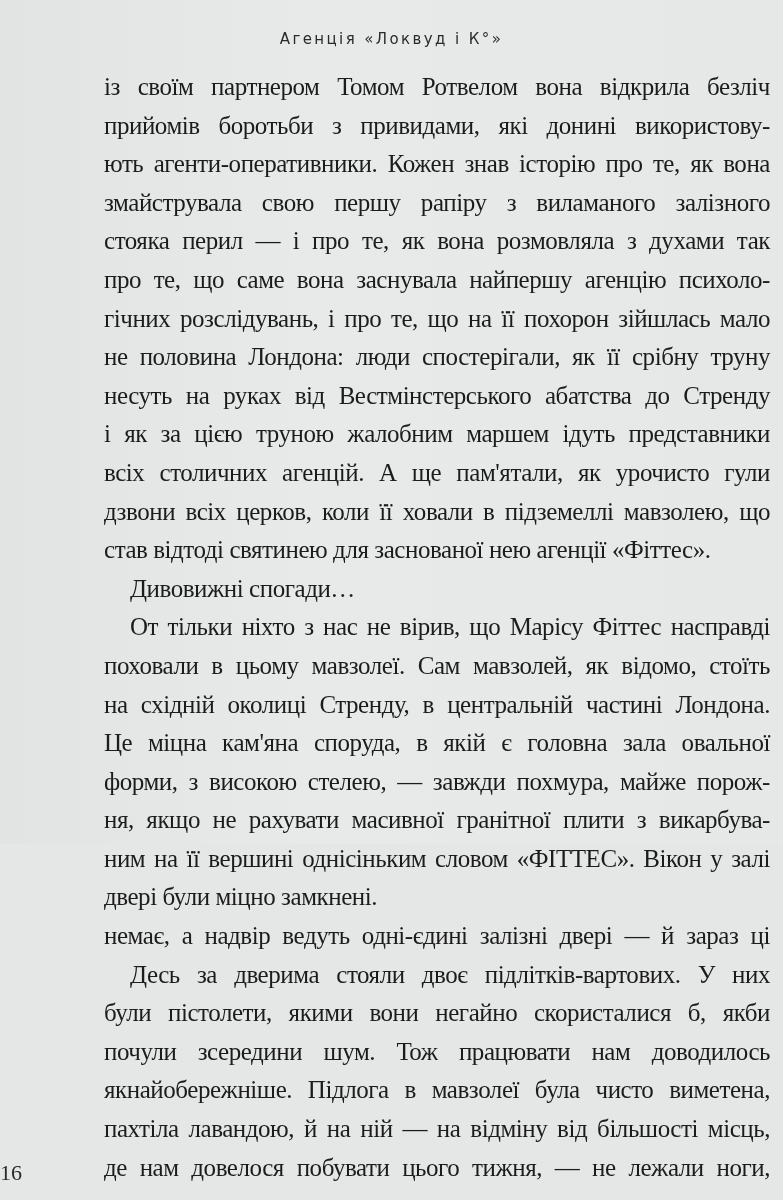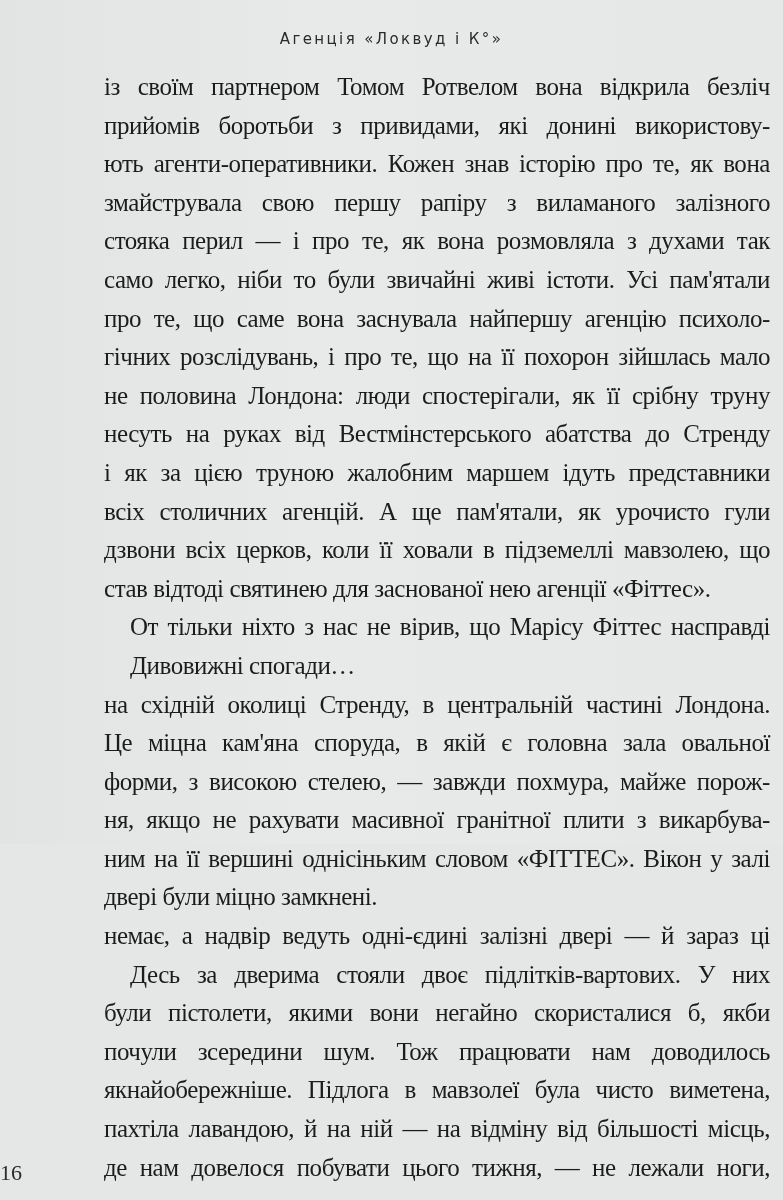--- a/index.html
+++ b/index.html
@@ -43,31 +43,31 @@
 <body>
 
 <div class="page">
   <div class="running-head">Агенція «Локвуд і К°»</div>
   <div class="body-text" id="body-text">
       <span class="line">із своїм партнером Томом Ротвелом вона відкрила безліч</span>
       <span class="line">прийомів боротьби з привидами, які донині використову-</span>
       <span class="line">ють агенти-оперативники. Кожен знав історію про те, як вона</span>
       <span class="line">змайструвала свою першу рапіру з виламаного залізного</span>
       <span class="line">стояка перил — і про те, як вона розмовляла з духами так</span>
-      <span class="line">само легко, ніби то були звичайні живі істоти. Усі пам'ятали</span>
       <span class="line">про те, що саме вона заснувала найпершу агенцію психоло-</span>
       <span class="line">гічних розслідувань, і про те, що на її похорон зійшлась мало</span>
       <span class="line">не половина Лондона: люди спостерігали, як її срібну труну</span>
       <span class="line">несуть на руках від Вестмінстерського абатства до Стренду</span>
       <span class="line">і як за цією труною жалобним маршем ідуть представники</span>
       <span class="line">всіх столичних агенцій. А ще пам'ятали, як урочисто гули</span>
       <span class="line">дзвони всіх церков, коли її ховали в підземеллі мавзолею, що</span>
       <span class="line last">став відтоді святинею для заснованої нею агенції «Фіттес».</span>
+      <span class="line indent last">Дивовижні спогади…</span>
       <span class="line indent">От тільки ніхто з нас не вірив, що Марісу Фіттес насправді</span>
-      <span class="line indent last">Дивовижні спогади…</span>
+      <span class="line">поховали в цьому мавзолеї. Сам мавзолей, як відомо, стоїть</span>
       <span class="line">на східній околиці Стренду, в центральній частині Лондона.</span>
       <span class="line">Це міцна кам'яна споруда, в якій є головна зала овальної</span>
       <span class="line">форми, з високою стелею, — завжди похмура, майже порож-</span>
       <span class="line">ня, якщо не рахувати масивної гранітної плити з викарбува-</span>
       <span class="line">ним на її вершині однісіньким словом «ФІТТЕС». Вікон у залі</span>
       <span class="line last">двері були міцно замкнені.</span>
       <span class="line">немає, а надвір ведуть одні-єдині залізні двері — й зараз ці</span>
       <span class="line indent">Десь за дверима стояли двоє підлітків-вартових. У них</span>
       <span class="line">були пістолети, якими вони негайно скористалися б, якби</span>
       <span class="line">почули зсередини шум. Тож працювати нам доводилось</span>

